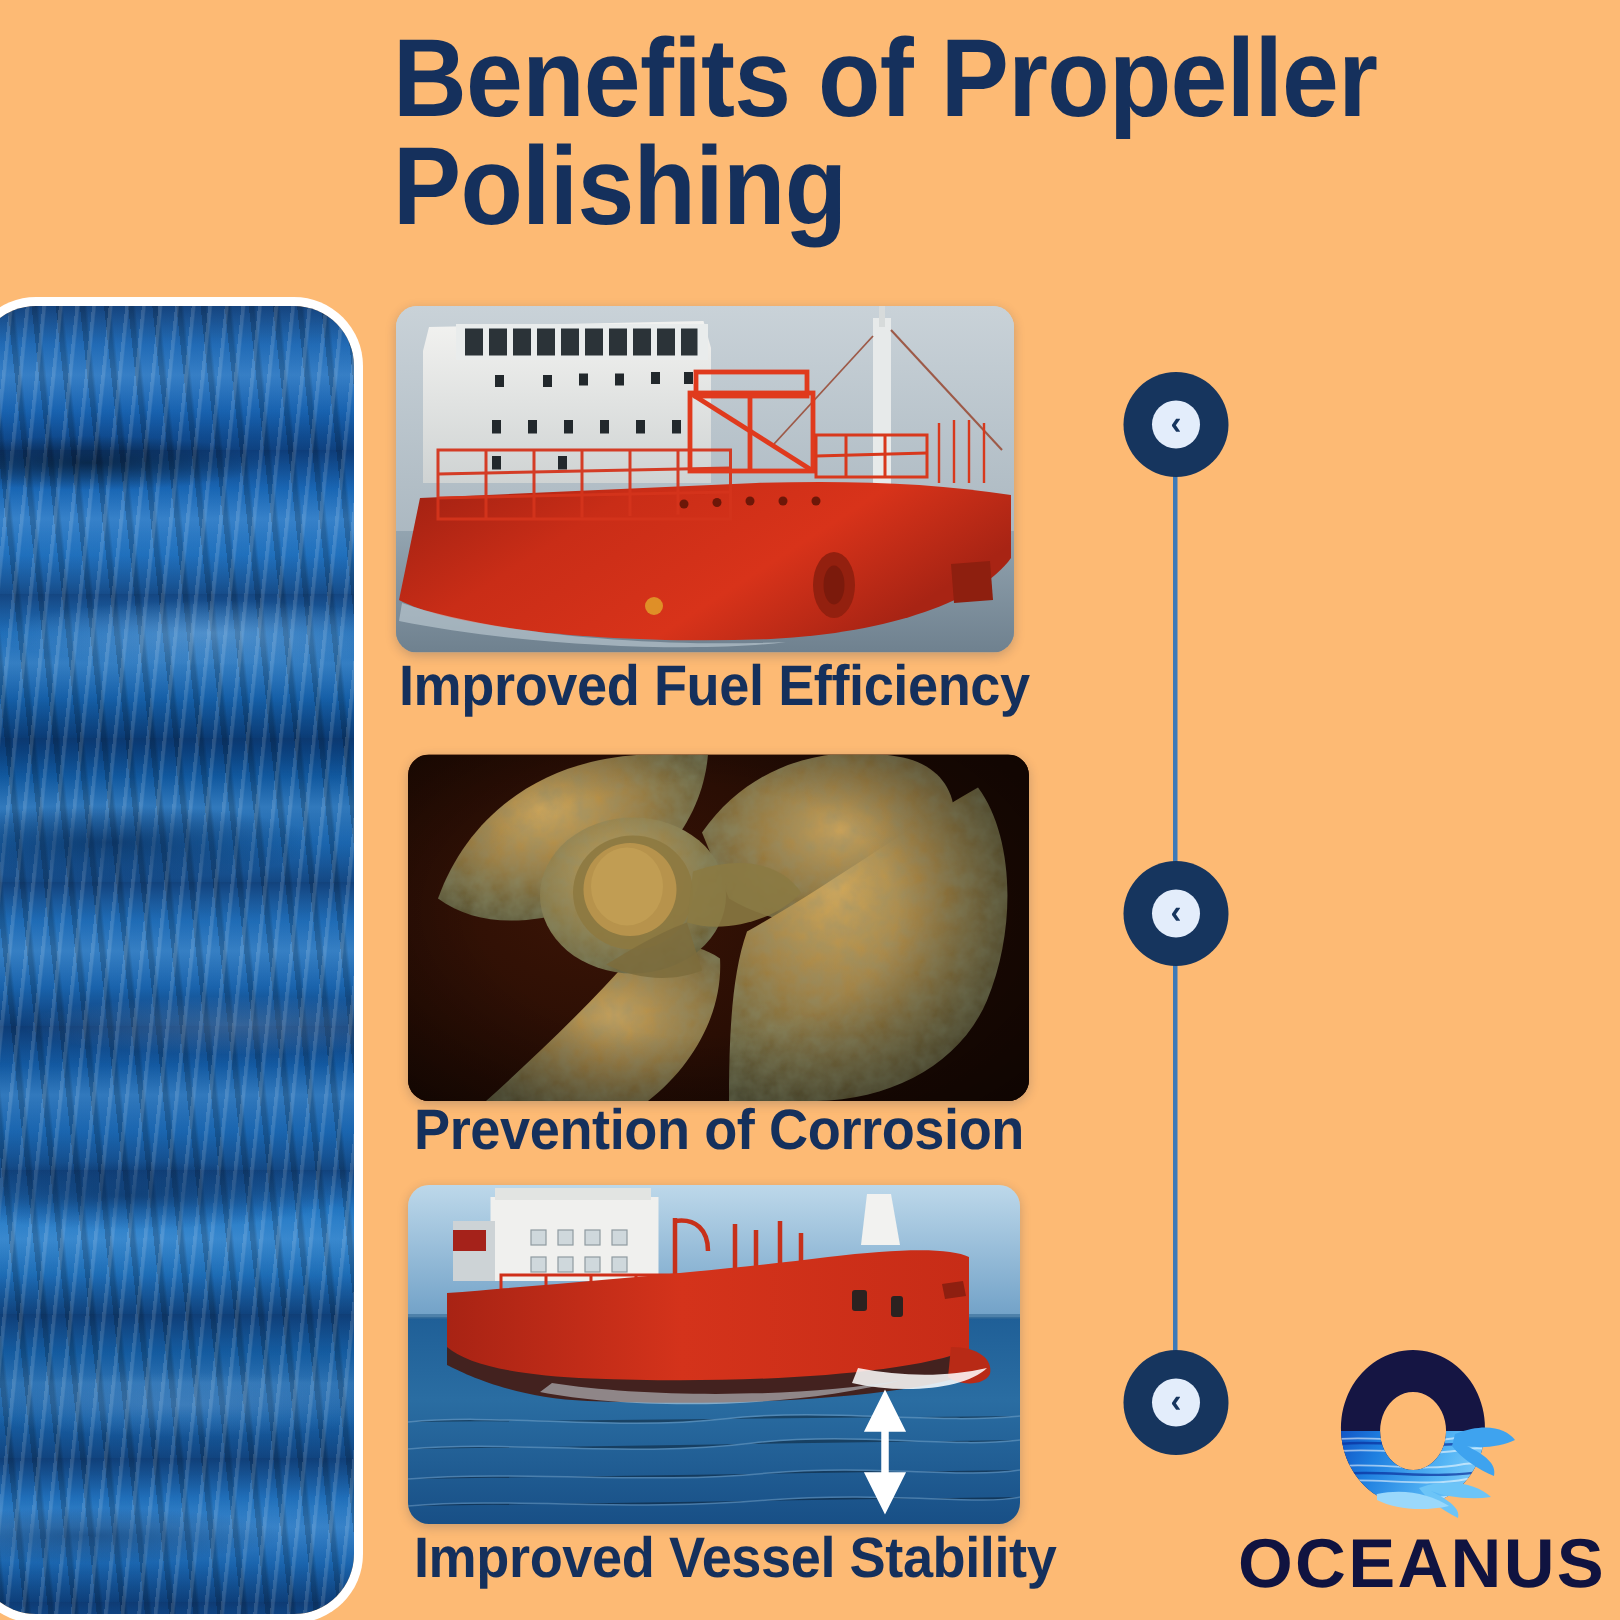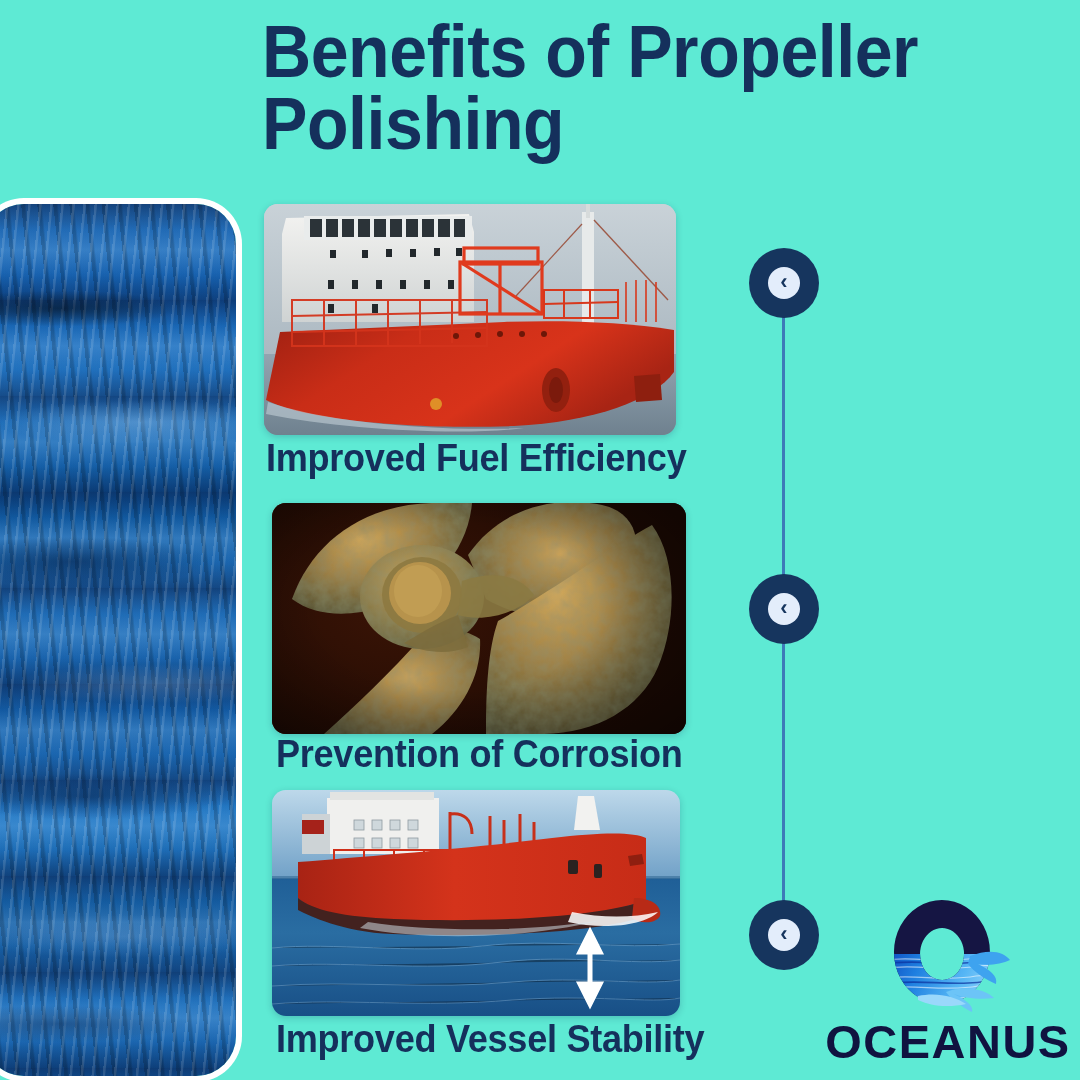--- a/index.html
+++ b/index.html
@@ -2,21 +2,21 @@
 <html><head>
 <meta charset="utf-8">
 <style>
   * { margin:0; padding:0; box-sizing:border-box; }
   html, body {
     width:1080px; height:1080px;
     background:#ffffff;
     font-family:"Liberation Sans", sans-serif;
     overflow:hidden;
   }
-  #canvas { position:relative; width:1080px; height:1080px; background:#5eead4; }
+  #canvas { position:relative; width:1080px; height:1080px; background:#fdba74; }
 
   
   .title {
     position:absolute; left:262px; top:16px; width:800px;
     font-size:74px; line-height:0.97; font-weight:bold;
     color:#15305c; letter-spacing:-0.5px;
     font-family:"Liberation Sans", sans-serif;
     font-stretch:condensed;
     transform:scaleX(0.92); transform-origin:left top;
   }

